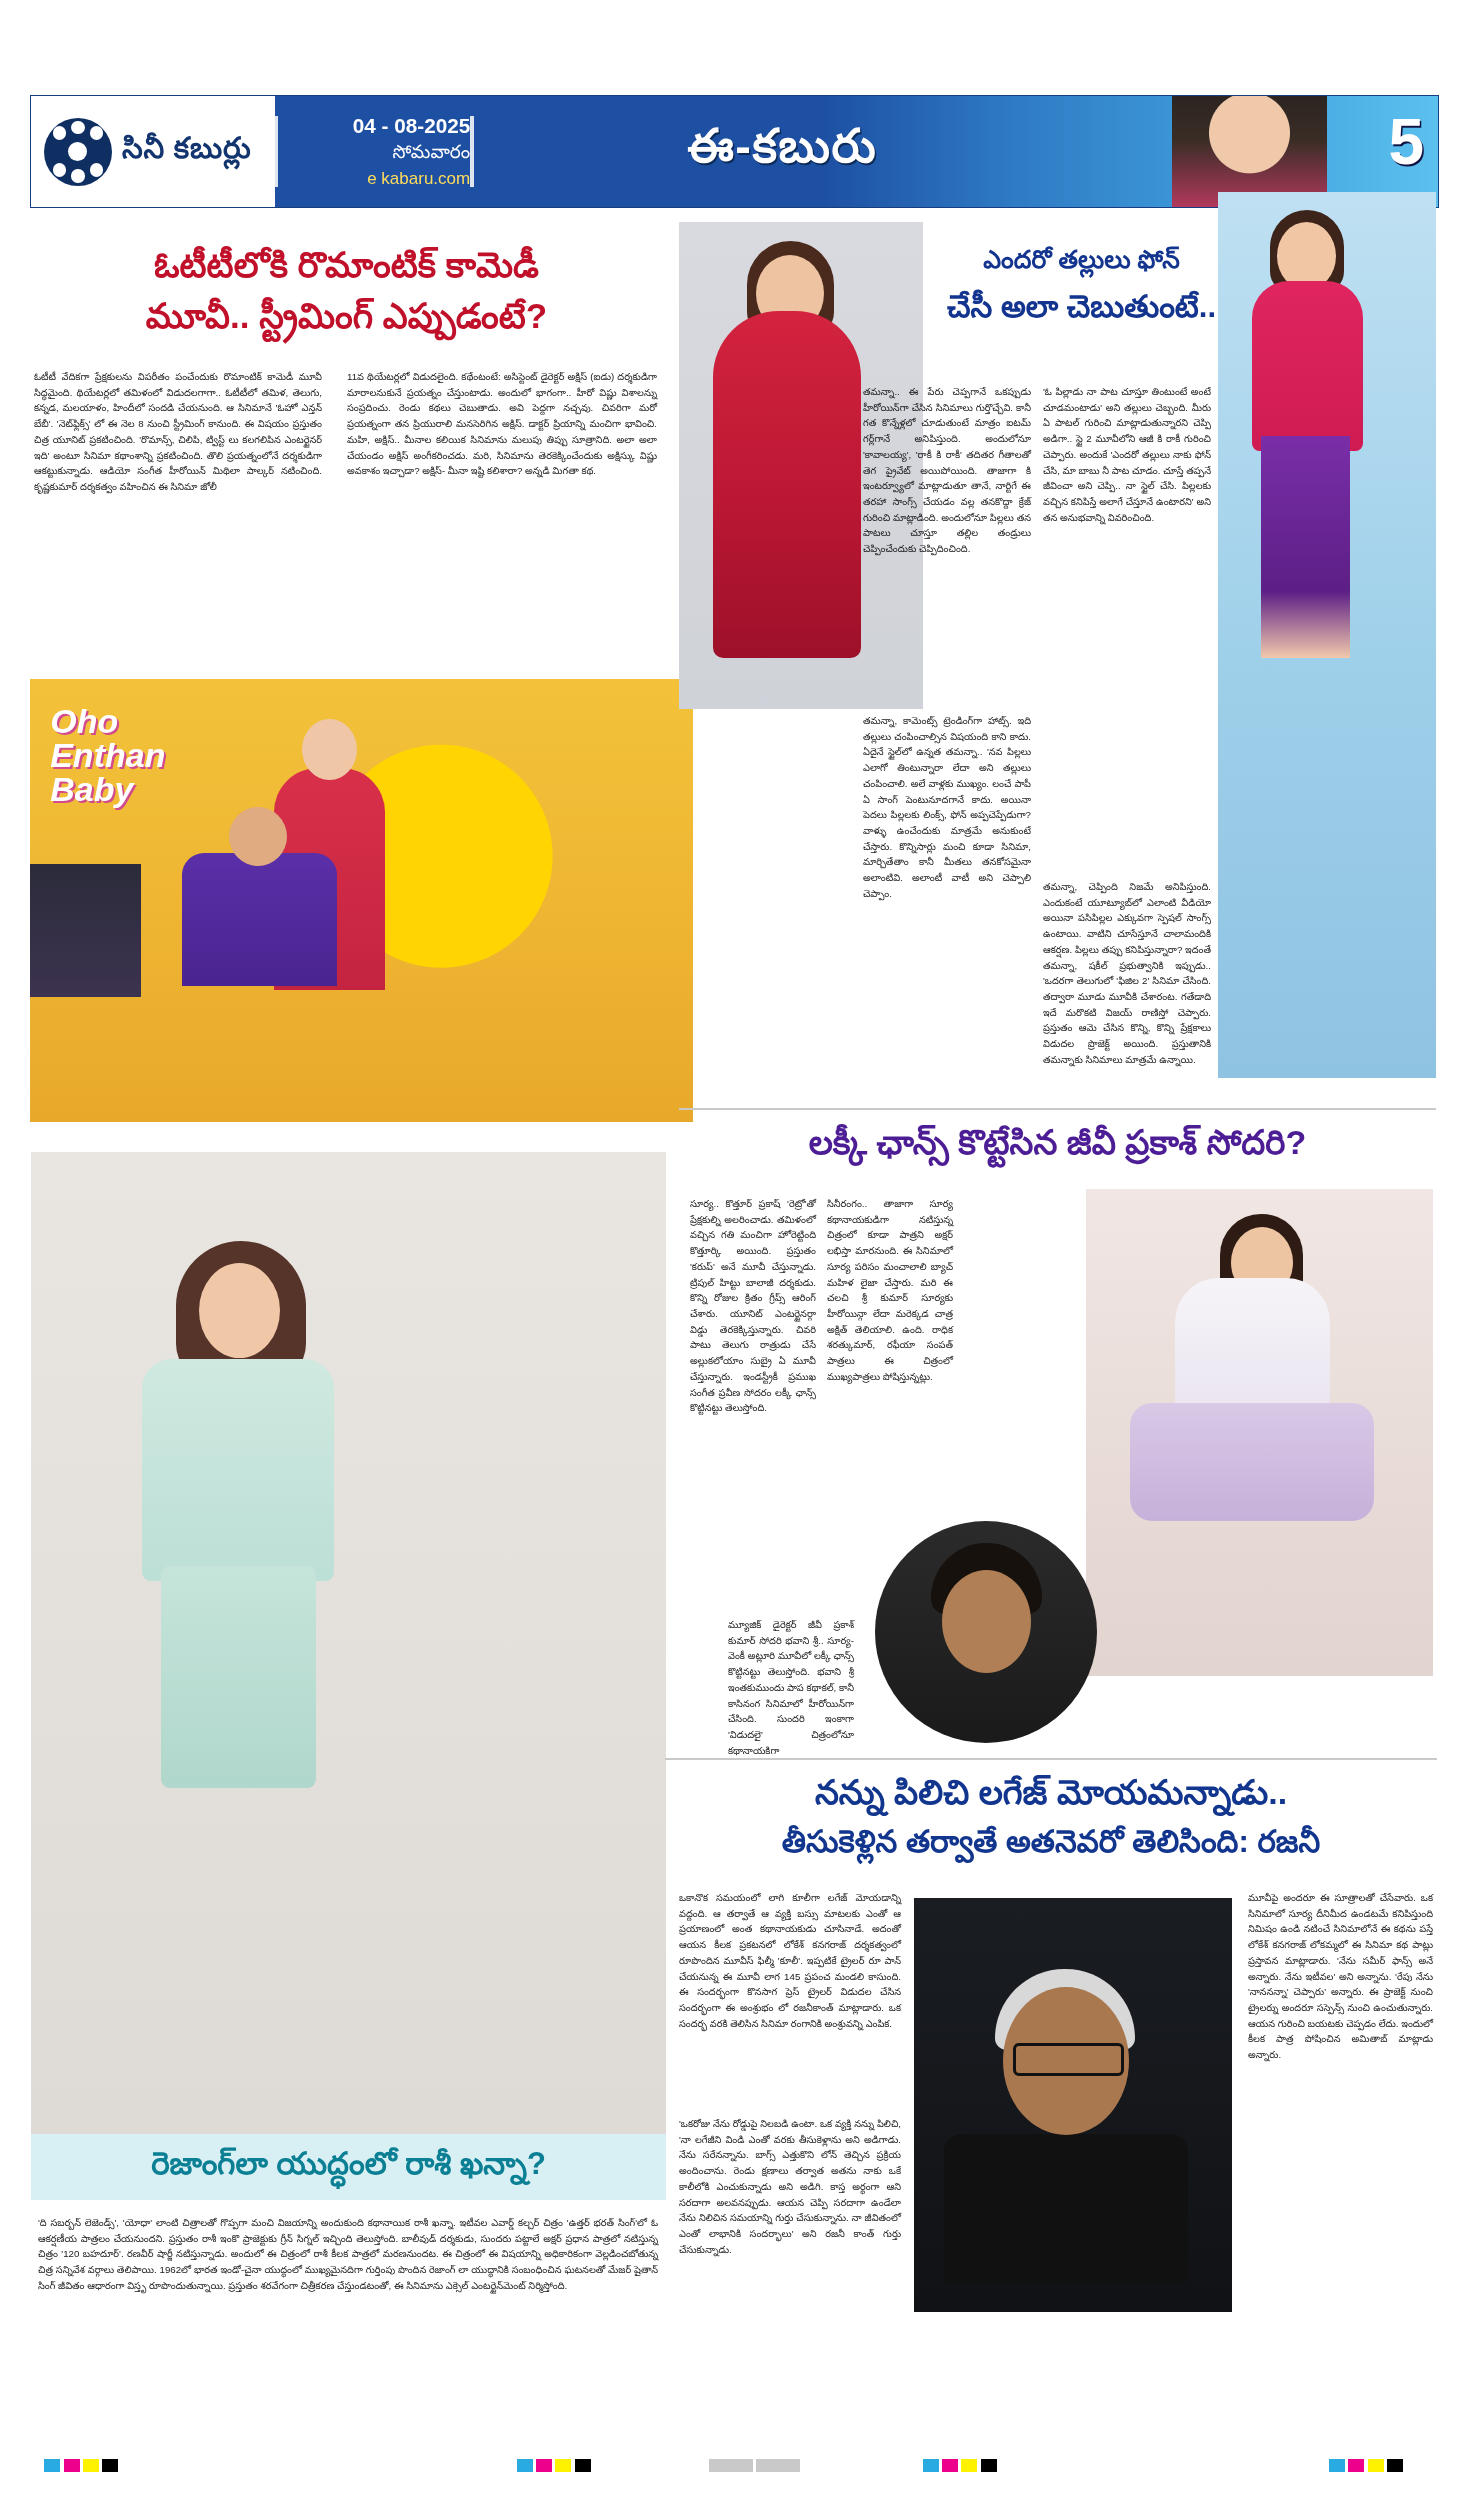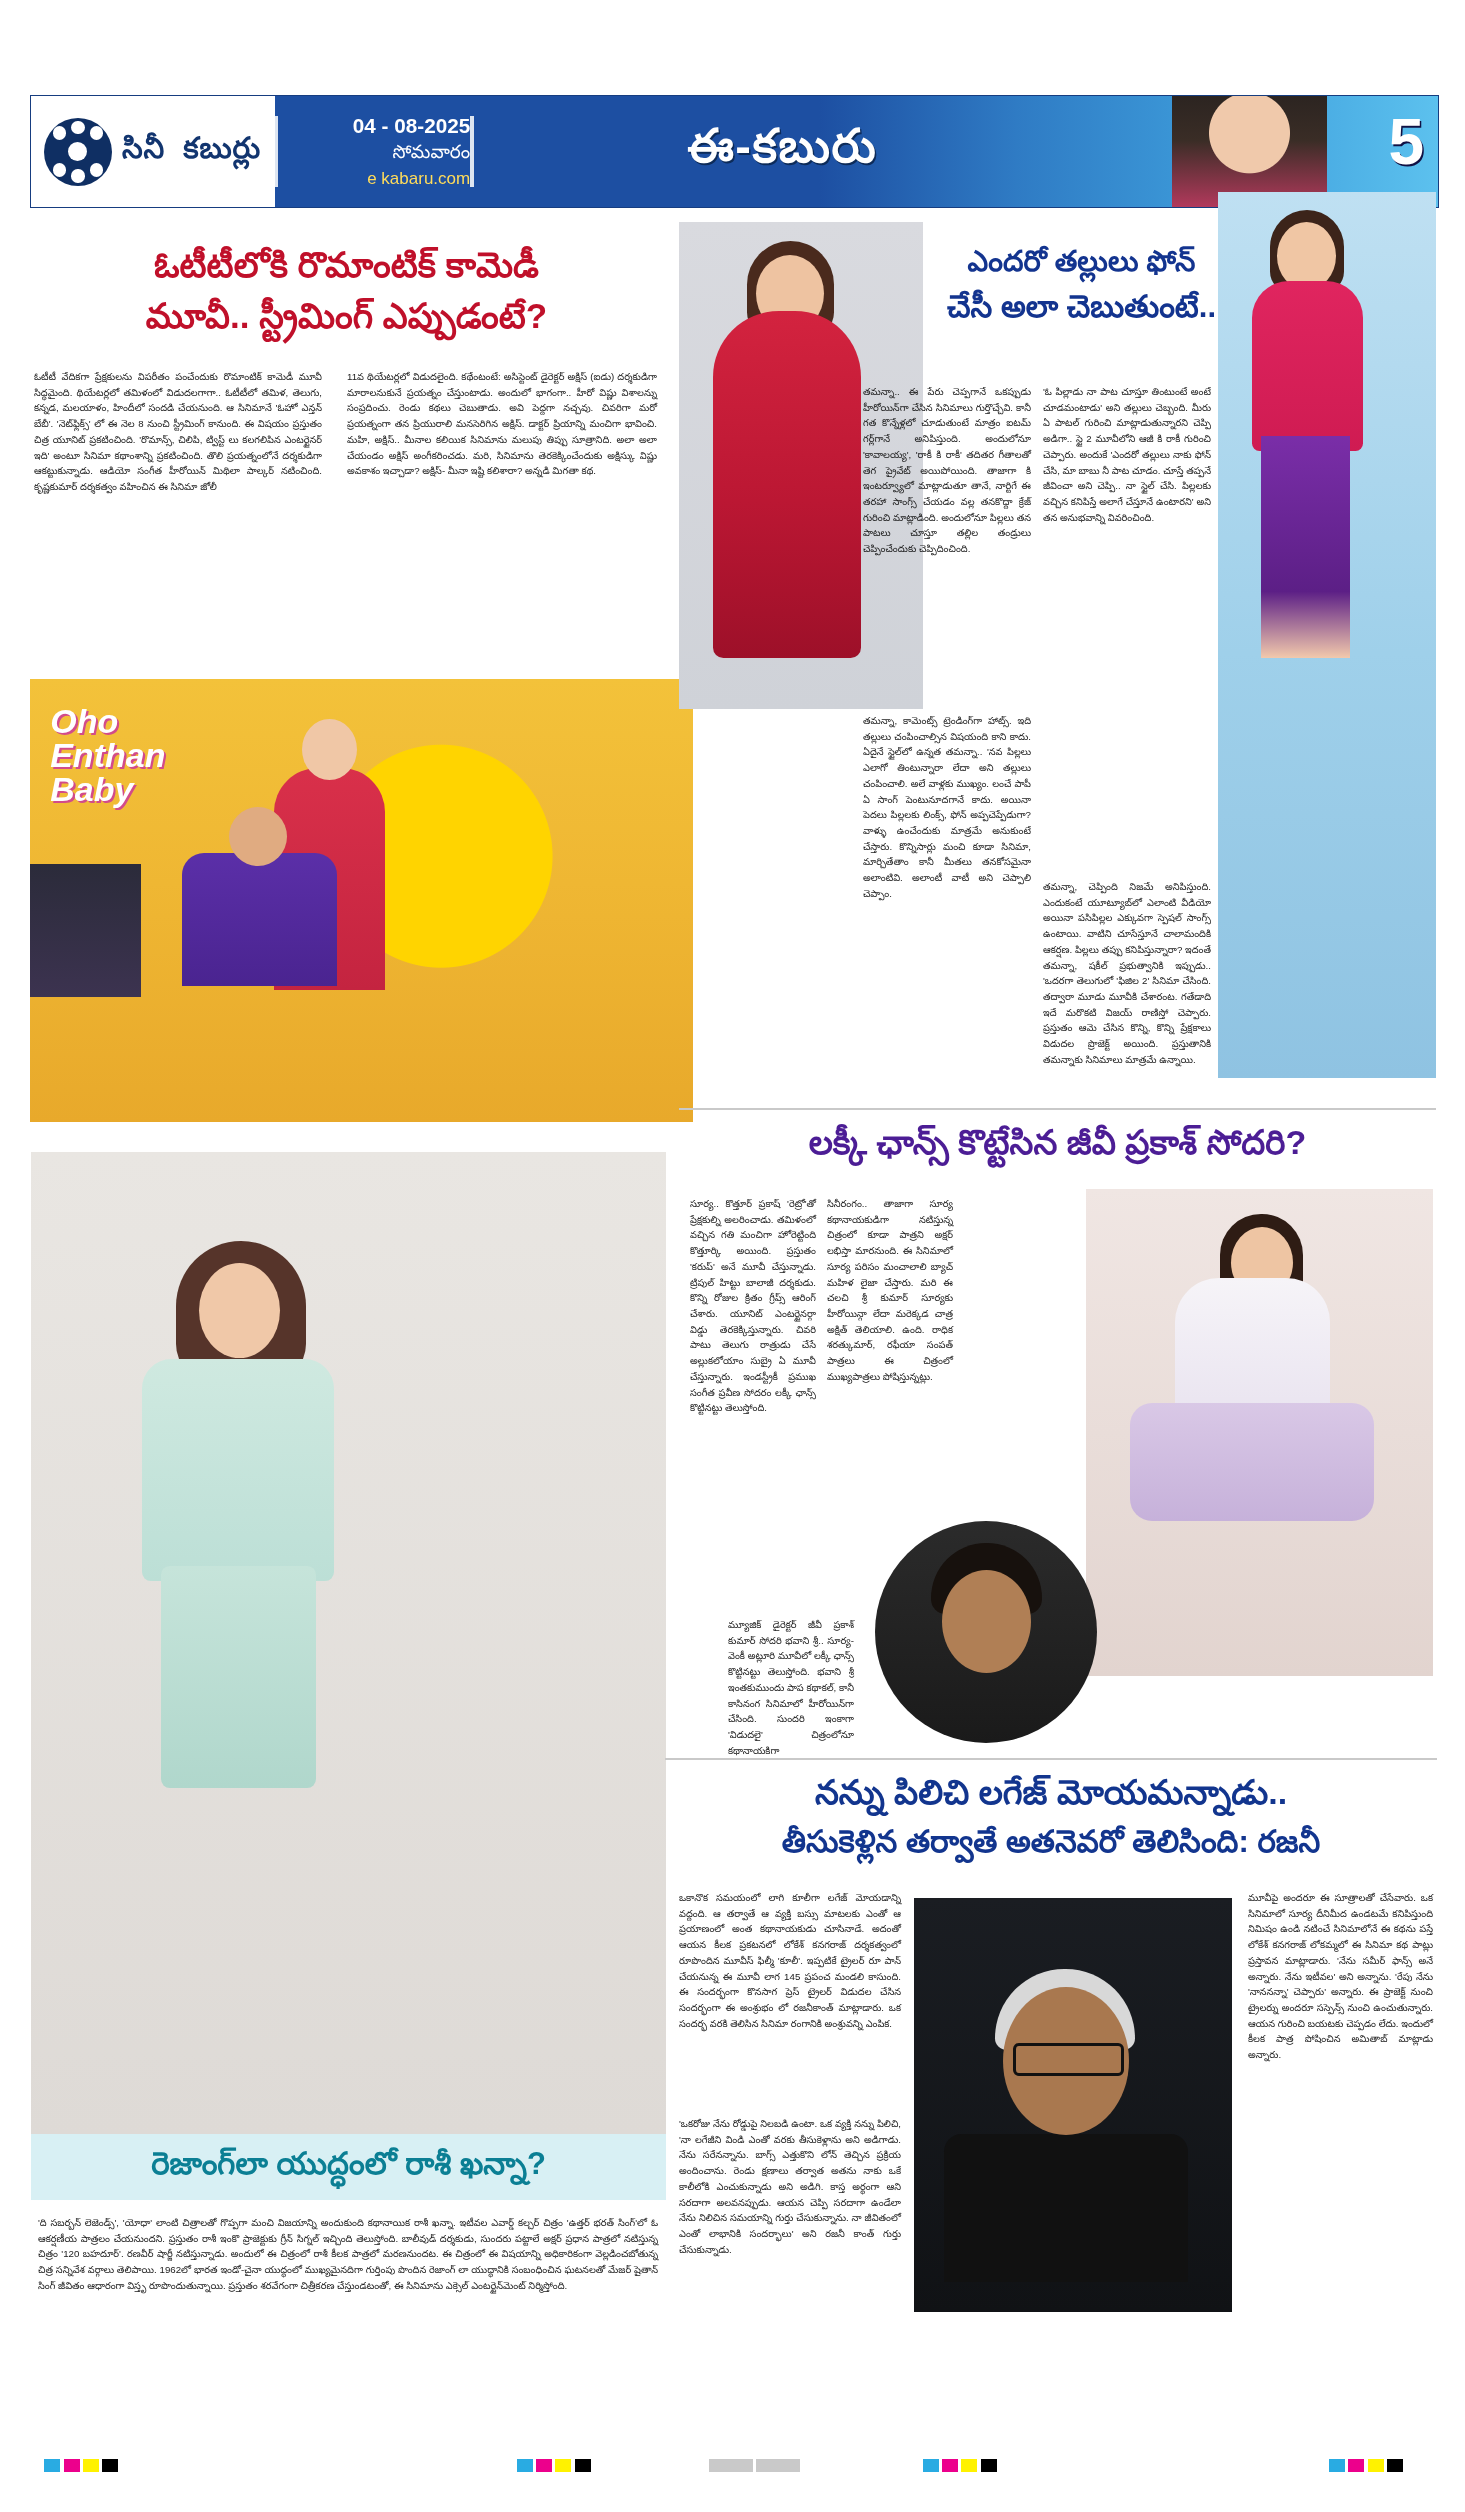--- a/index.html
+++ b/index.html
@@ -13,21 +13,21 @@
   .mh-logo{width:244px;height:100%;background:#ffffff;display:flex;align-items:center;gap:10.3px;padding-left:13.3px;box-sizing:border-box;}
   .reel{width:68px;height:68px;border-radius:50%;background:#0f2f63;position:relative;flex:0 0 auto;}
   .reel:before{content:"";position:absolute;left:50%;top:50%;width:19px;height:19px;margin:-9.6px 0 0 -9.6px;border-radius:50%;background:#fff;}
   .reel i{position:absolute;width:13.3px;height:13.3px;border-radius:50%;background:#fff;}
   .reel i:nth-child(1){left:8.9px;top:8.9px;}
   .reel i:nth-child(2){right:8.9px;top:8.9px;}
   .reel i:nth-child(3){left:8.9px;bottom:8.9px;}
   .reel i:nth-child(4){right:8.9px;bottom:8.9px;}
   .reel i:nth-child(5){left:50%;margin-left:-6.6px;top:3px;}
   .reel i:nth-child(6){left:50%;margin-left:-6.6px;bottom:3px;}
-  .mh-logo-text{font-size:29.5px;font-weight:bold;color:#12356f;letter-spacing:0.7px;font-family:Liberation Mono, monospace;}
+  .mh-logo-text{font-size:29.5px;font-weight:bold;color:#12356f;letter-spacing:0.7px;}
   .mh-date{width:192px;color:#fff;text-align:right;line-height:1.35;}
   .mh-date .d1{font-size:20.7px;font-weight:bold;}
   .mh-date .d2{font-size:18.5px;}
   .mh-date .d3{font-size:17px;color:#ffdc5a;margin-top:3px;padding-left:18px;}
   .mh-sep{width:3.7px;height:71px;background:#ffffff;opacity:.85;}
   .mh-title{flex:1;text-align:center;color:#ffffff;font-size:47px;font-weight:bold;letter-spacing:1.5px;text-shadow:1.5px 1.5px 0 #0d2b59;}
   .mh-right{width:347px;height:100%;position:relative;overflow:hidden;}
   .mh-photo{position:absolute;right:111px;top:-5.9px;width:155px;height:126px;background:
       radial-gradient(circle at 50% 34%, #f0c9ab 0 40px, rgba(0,0,0,0) 41px),
       linear-gradient(180deg,#2a2320 0%,#3a2d26 40%,#c23b63 100%);}
@@ -149,21 +149,21 @@
     <div class="red-body"></div>
   </div>
 
   <div class="photo ph-tall" style="left:1218px;top:192px;width:218px;height:886px;">
     <div class="tall-hair"></div>
     <div class="tall-head"></div>
     <div class="tall-body"></div>
     <div class="tall-legs"></div>
   </div>
 
-  <div class="hl blue" style="left:849px;top:244px;width:465px;font-size:29px;text-align:center;">ఎందరో తల్లులు ఫోన్</div>
+  <div class="hl blue" style="left:849px;top:244px;width:465px;font-size:25px;text-align:center;">ఎందరో తల్లులు ఫోన్</div>
   <div class="hl blue" style="left:849px;top:288px;width:465px;font-size:31px;text-align:center;">చేసీ అలా చెబుతుంటే..</div>
 
   <div class="col" style="left:863px;top:384px;width:168px;height:340px;">తమన్నా.. ఈ పేరు చెప్పగానే ఒకప్పుడు హీరోయిన్‌గా చేసిన సినిమాలు గుర్తొచ్చేవి. కానీ గత కొన్నేళ్లలో చూడుతుంటే మాత్రం ఐటమ్ గర్ల్‌గానే అనిపిస్తుంది. అందులోనూ 'కావాలయ్య', 'రాకీ కి రాకీ' తదితర గీతాలతో తెగ ప్రైవేట్ అయిపోయింది. తాజాగా కి ఇంటర్వ్యూలో మాట్లాడుతూ తానే, నార్టిగే ఈ తరహా సాంగ్స్ చేయడం వల్ల తనకొద్దా క్రేజ్ గురించి మాట్లాడింది. అందులోనూ పిల్లలు తన పాటలు చూస్తూ తల్లిల తండ్రులు చెప్పించేందుకు చెప్పిదించింది.</div>
   <div class="col" style="left:1043px;top:384px;width:168px;height:340px;">'ఓ పిల్లాడు నా పాట చూస్తూ తింటుంటే అంటే చూడమంటాడు' అని తల్లులు చెబ్బంది. మీరు ఏ పాటల్ గురించి మాట్లాడుతున్నారని చెప్పి అడిగా.. స్టై 2 మూవీలోని ఆజీ కి రాకీ గురించి చెప్పారు. అందుకే 'ఎందరో తల్లులు నాకు ఫోన్ చేసి, మా బాబు నీ పాట చూడం. చూస్తే తప్పనే జీవించా అని చెప్పి.. నా స్టైల్ చేసి. పిల్లలకు వచ్చిన కనిపిస్తే అలాగే చేస్తూనే ఉంటారని' అని తన అనుభవాన్ని వివరించింది.</div>
   <div class="col" style="left:863px;top:713px;width:168px;height:384px;">తమన్నా, కామెంట్స్ ట్రెండింగ్‌గా హాట్స్. ఇది తల్లులు చంపించాల్సిన విషయంది కాని కాదు. ఏదైనే స్టైల్‌లో ఉన్నత తమన్నా.. 'నవ పిల్లలు ఎలాగో తింటున్నారా లేదా అని తల్లులు చంపించాలి. అలే వాళ్లకు ముఖ్యం. లంచే పాపీ ఏ సాంగ్ పెంటునూదగానే కాదు. అయినా పెదలు పిల్లలకు లింక్స్, ఫోన్ అప్పచెప్పేడుగా? వాళ్ళు ఉంచేందుకు మాత్రమే అనుకుంటే చేస్తారు. కొన్నిసార్లు మంచి కూడా సినిమా, మార్చితేతాం కానీ మీతలు తనకోసమైనా అలాంటివి. అలాంటీ వాటీ అని చెప్పాలి చెప్పాం.</div>
   <div class="col" style="left:1043px;top:879px;width:168px;height:222px;">తమన్నా, చెప్పింది నిజమే అనిపిస్తుంది. ఎందుకంటే యూట్యూబ్‌లో ఎలాంటి వీడియో అయినా పసిపిల్లల ఎక్కువగా స్పెషల్ సాంగ్స్ ఉంటాయి. వాటిని చూసేస్తూనే చాలామందికి ఆకర్షణ. పిల్లలు తప్పు కనిపిస్తున్నారా? ఇదంతే తమన్నా, షకీల్ ప్రభుత్వానికి ఇప్పుడు.. 'ఒదరగా తెలుగులో 'ఫిజిల 2' సినిమా చేసింది. తద్వారా మూడు మూవీకి చేశారంట. గతేడాది ఇదే మరొకటి విజయ్ రాణిస్తో చెప్పారు. ప్రస్తుతం ఆమె చేసిన కొన్ని, కొన్ని ప్రేక్షకాలు విడుదల ప్రొజెక్ట్ అయింది. ప్రస్తుతానికి తమన్నాకు సినిమాలు మాత్రమే ఉన్నాయి.</div>
 
   <div class="rule" style="left:679px;top:1108px;width:757px;height:2.2px;"></div>
 
   <div class="hl" style="left:679px;top:1122px;width:757px;font-size:34px;text-align:center;color:#4c1d95;">లక్కీ ఛాన్స్ కొట్టేసిన జీవీ ప్రకాశ్ సోదరి?</div>

